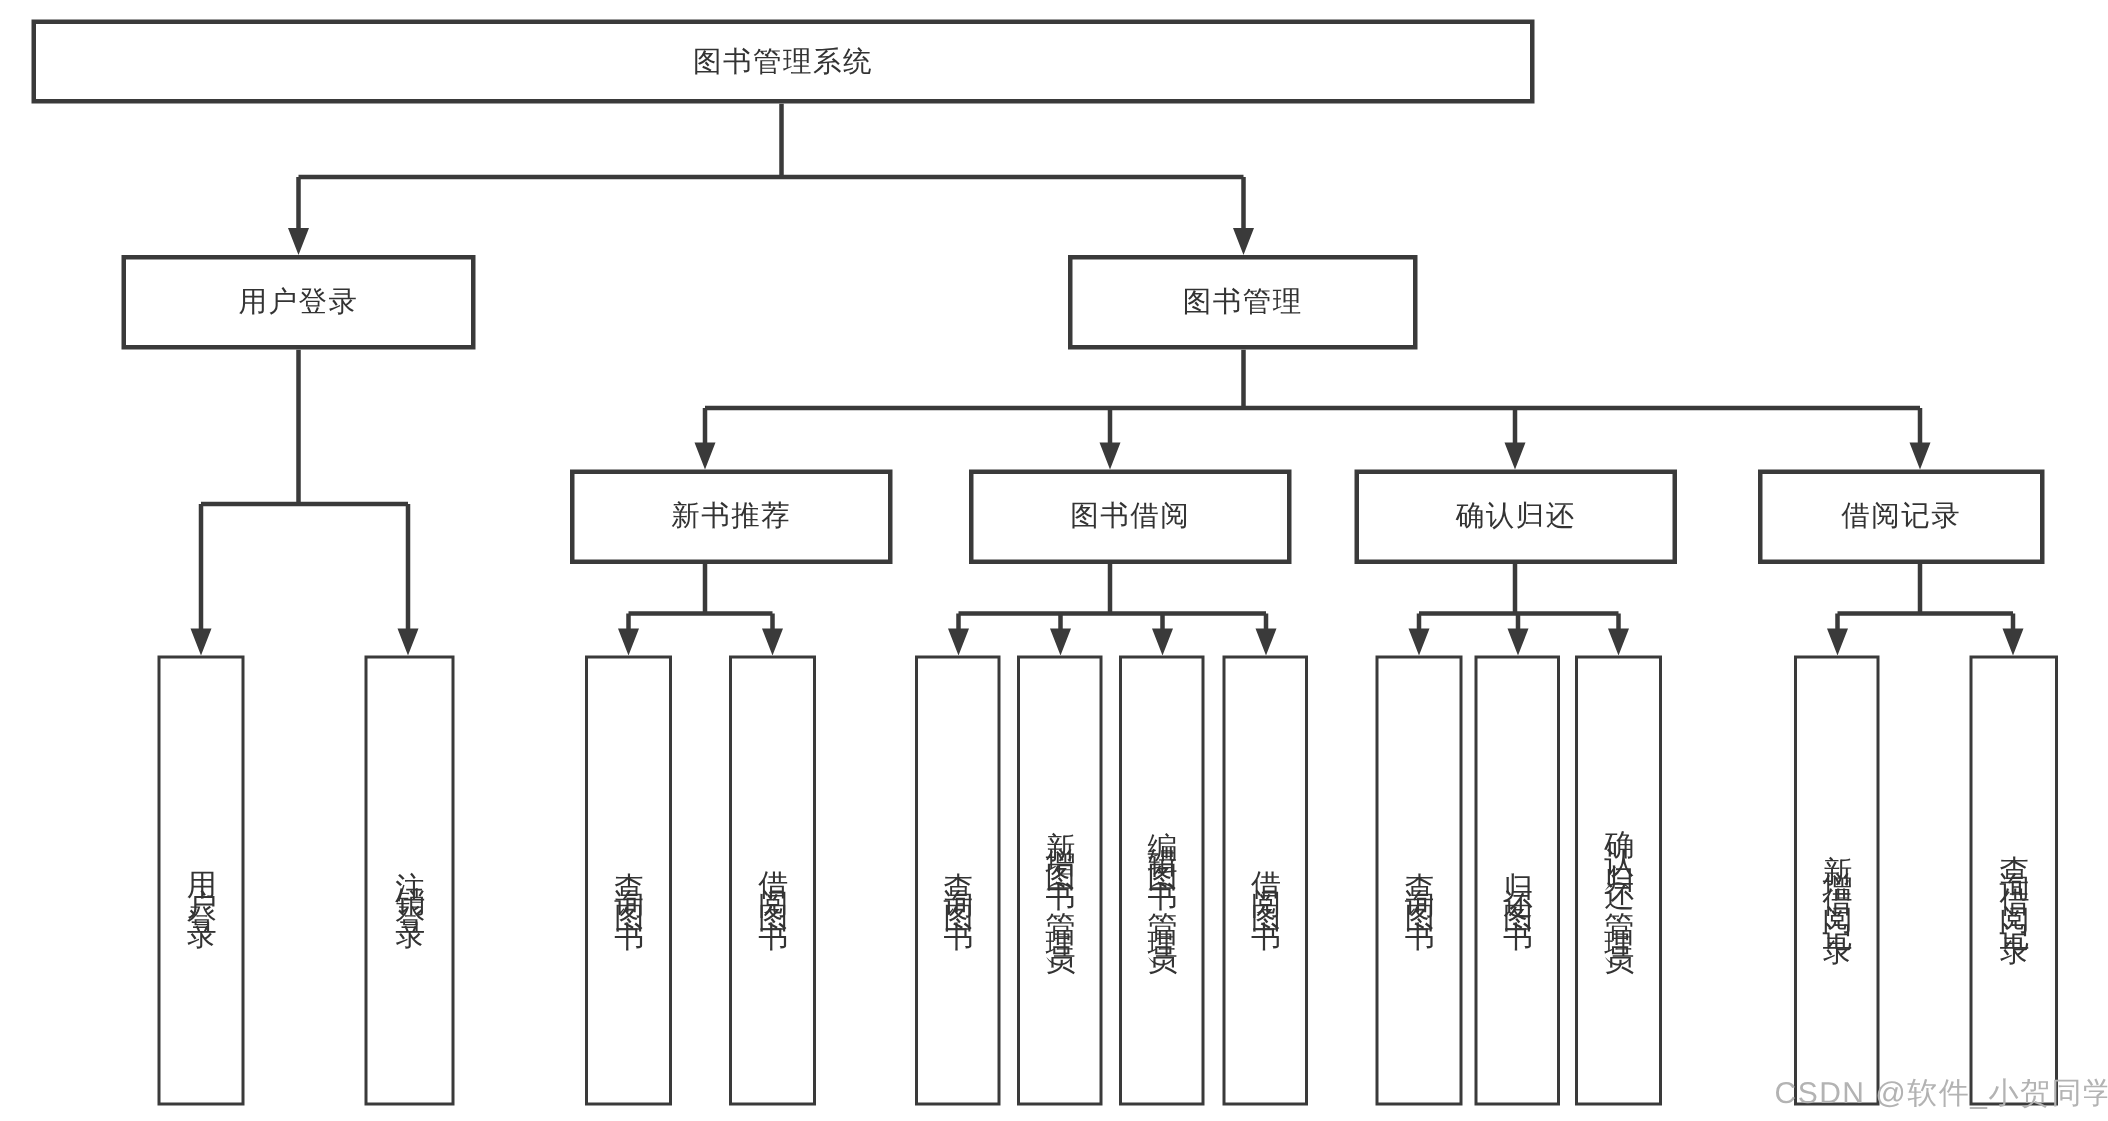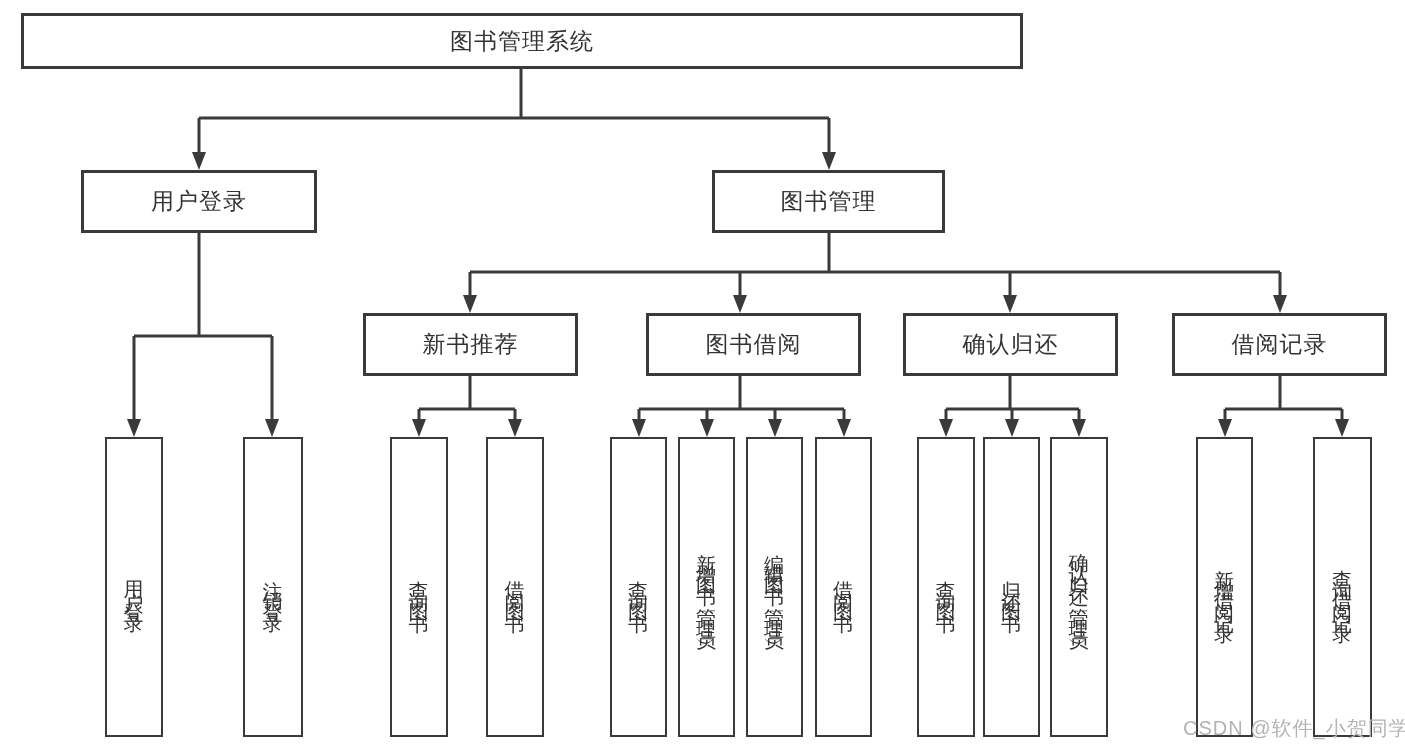--- a/index.html
+++ b/index.html
@@ -14,21 +14,21 @@
   .box{
     position:absolute;
     box-sizing:border-box;
     background:#ffffff;
     border:3px solid #3a3a3a;
     display:flex;align-items:center;justify-content:center;
     z-index:1;
     color:#333333;
   }
   .hlabel{
-    font-size:23px;
+    font-size:19px;
     letter-spacing:1px;
     white-space:nowrap;
     line-height:1;
   }
   .leaf{border-width:2.5px;}
   .vlabel{
     writing-mode:vertical-rl;
     text-orientation:mixed;
     font-size:20px;
     letter-spacing:11px;
@@ -99,30 +99,30 @@
     <span class="hlabel">图书管理系统</span>
   </div>
 
   <div class="box" style="left:81px;top:170px;width:236px;height:63px">
     <span class="hlabel">用户登录</span>
   </div>
   <div class="box" style="left:712px;top:170px;width:233px;height:63px">
     <span class="hlabel">图书管理</span>
   </div>
 
-  <div class="box" style="left:363px;top:313px;width:215px;height:63px">
+  <div class="box" style="left:380px;top:313px;width:215px;height:63px">
     <span class="hlabel">新书推荐</span>
   </div>
   <div class="box" style="left:646px;top:313px;width:215px;height:63px">
     <span class="hlabel">图书借阅</span>
   </div>
   <div class="box" style="left:903px;top:313px;width:215px;height:63px">
     <span class="hlabel">确认归还</span>
   </div>
-  <div class="box" style="left:1172px;top:313px;width:215px;height:63px">
+  <div class="box" style="left:1172px;top:313px;width:191px;height:63px">
     <span class="hlabel">借阅记录</span>
   </div>
 
   <div class="box leaf" style="left:105px;top:437px;width:58px;height:300px">
     <span class="vlabel">用户登录</span>
   </div>
   <div class="box leaf" style="left:243px;top:437px;width:60px;height:300px">
     <span class="vlabel">注销登录</span>
   </div>
 

